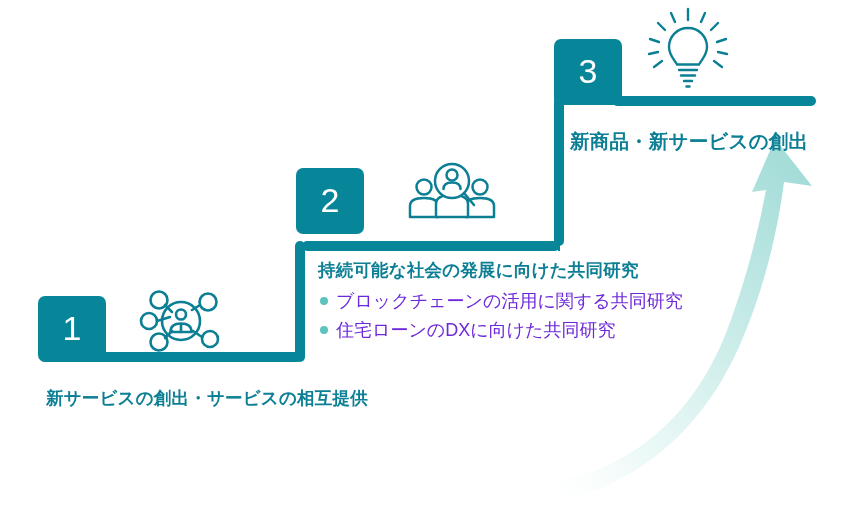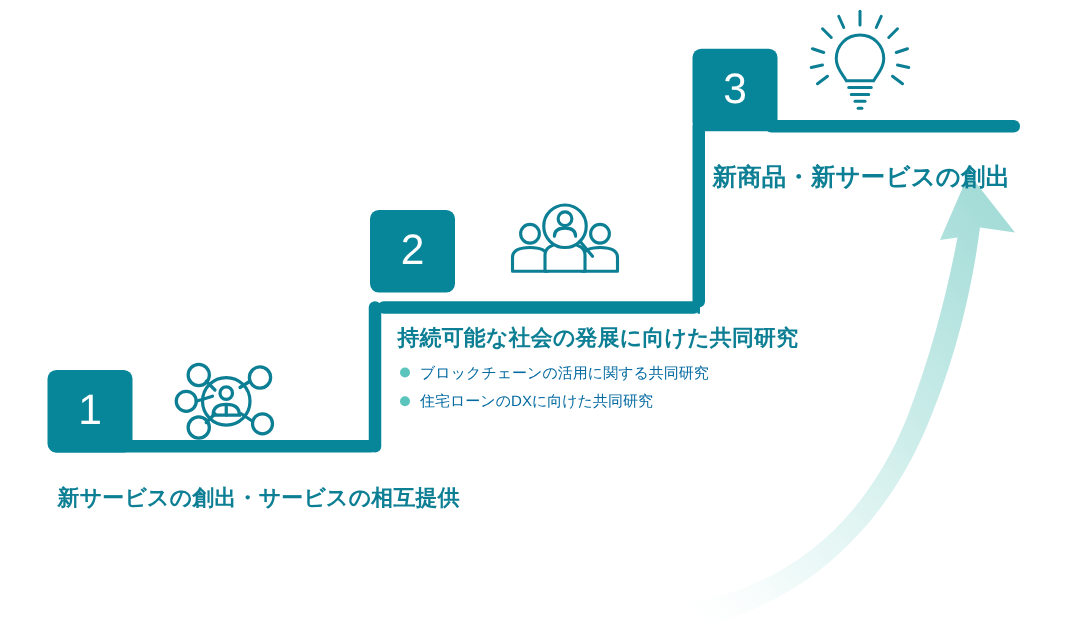--- a/index.html
+++ b/index.html
@@ -58,22 +58,22 @@
   .bullets {
     position: absolute;
     z-index: 5;
     margin: 0;
     padding: 0;
     list-style: none;
   }
   .bullets li {
     display: flex;
     align-items: center;
-    color: #0369a1;
-    font-size: 12px;
+    color: #6d28d9;
+    font-size: 18px;
     line-height: 1;
     white-space: nowrap;
     margin-bottom: 11px;
   }
   .bullets li:last-child { margin-bottom: 0; }
   .dot {
     width: 8px; height: 8px;
     border-radius: 50%;
     background: #5bc4bd;
     margin-right: 8px;

